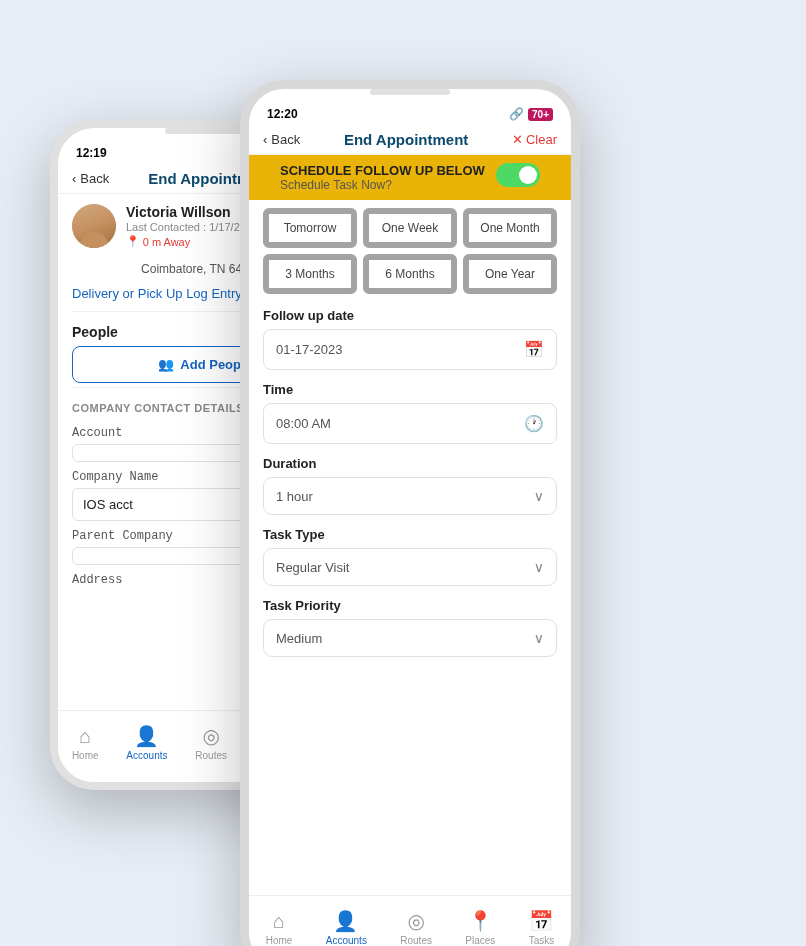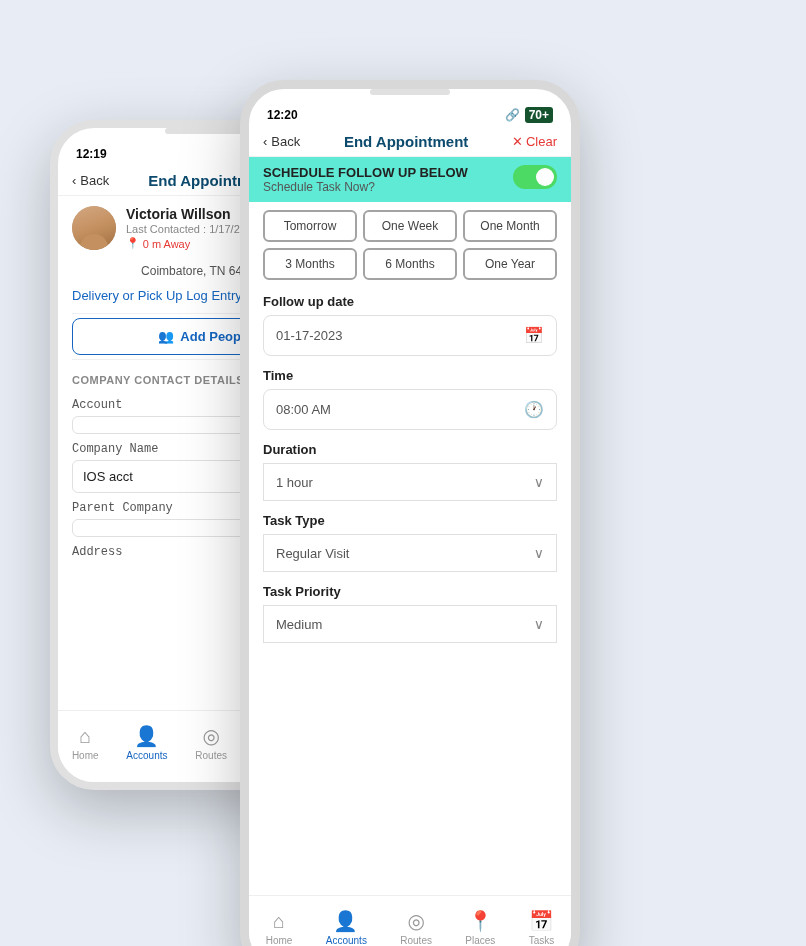--- a/index.html
+++ b/index.html
@@ -55,23 +55,23 @@
       color: #000;
     }
     .status-icons {
       display: flex;
       gap: 4px;
       align-items: center;
     }
     .battery {
       display: inline-flex;
       align-items: center;
-      background: #14532d;
+      background: #be185d;
       color: #fff;
-      font-size: 12px;
+      font-size: 10px;
       font-weight: 700;
       padding: 1px 4px;
       border-radius: 3px;
     }
     .notch {
       width: 80px;
       height: 6px;
       background: #e0e0e0;
       border-radius: 3px;
       margin: 0 auto 4px;
@@ -228,22 +228,22 @@
       border: 1px solid #e0e0e0;
       border-radius: 6px;
       padding: 8px 10px;
       font-size: 13px;
       color: #222;
       background: #fff;
     }
 
     
     .schedule-header {
-      padding: 8px 14px;
-      background: #5eead4;
+      padding: 8px 31px;
+      background: #eab308;
     }
     .schedule-title {
       font-size: 13px;
       font-weight: 700;
       color: #222;
     }
     .schedule-sub {
       font-size: 12px;
       color: #555;
     }
@@ -272,21 +272,21 @@
       border-radius: 50%;
     }
 
     .quick-btns {
       display: grid;
       grid-template-columns: 1fr 1fr 1fr;
       gap: 6px;
       padding: 8px 14px;
     }
     .quick-btn {
-      border: 2px solid #a3a3a3;
+      border: 6px solid #a3a3a3;
       border-radius: 6px;
       padding: 7px 4px;
       font-size: 12px;
       text-align: center;
       color: #444;
       background: #fff;
       cursor: pointer;
     }
 
     .form-section {
@@ -306,21 +306,21 @@
       font-size: 13px;
       color: #555;
       background: #fff;
       display: flex;
       align-items: center;
       justify-content: space-between;
     }
     .form-select {
       width: 100%;
       border: 1px solid #e0e0e0;
-      border-radius: 0;
+      border-radius: 9px;
       padding: 10px 12px;
       font-size: 13px;
       color: #555;
       background: #fff;
       display: flex;
       align-items: center;
       justify-content: space-between;
       cursor: pointer;
     }
 
@@ -424,20 +424,21 @@
         </div>
       </div>
     </div>
 
     <div class="location-text">Coimbatore, TN 641029</div>
 
     <a class="delivery-link">Delivery or Pick Up Log Entry</a>
 
     <div class="divider"></div>
 
+    <div class="section-label">People</div>
 
     <button class="add-people-btn">
       <span>👥</span>
       <span>Add People</span>
     </button>
 
     <div class="divider"></div>
 
     <div class="company-section-title">COMPANY CONTACT DETAILS</div>
 

